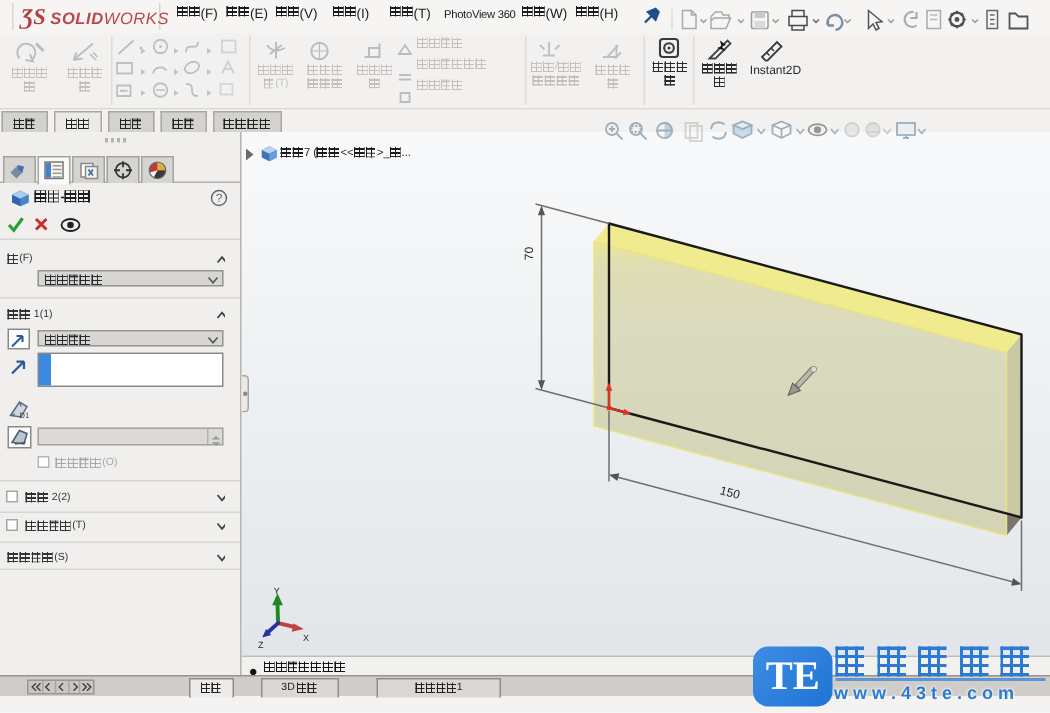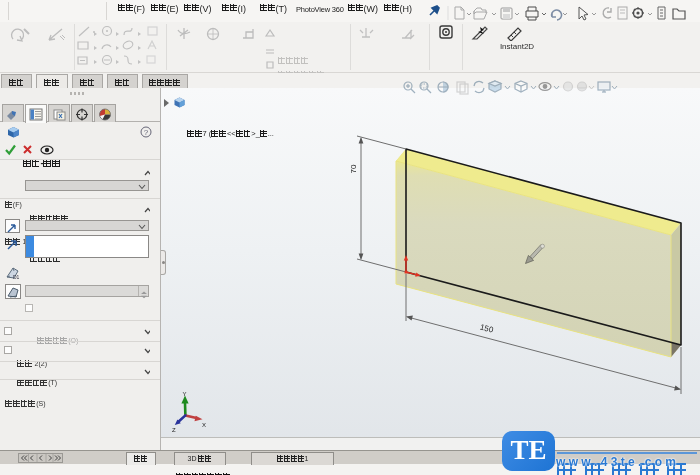--- a/index.html
+++ b/index.html
@@ -7,21 +7,21 @@
 #app *{box-sizing:border-box;}
 .abs{position:absolute;}
 
 .hz{display:inline-block;vertical-align:top;
  background:
   repeating-linear-gradient(0deg,currentColor 0 .9px,transparent .9px 2.6px),
   repeating-linear-gradient(90deg,currentColor 0 .9px,transparent .9px 3.4px);
  width:7.5px;height:8px;margin-right:1.2px;}
 .hz.s7{width:6.8px;height:7px;margin-right:1px;}
 .hz.s6{width:6px;height:6.5px;margin-right:1px;}
-.hzrow{line-height:1;white-space:nowrap;margin-top:32px;}
+.hzrow{line-height:1;white-space:nowrap;}
 
 #menubar{position:absolute;left:0;top:0;width:700px;height:22px;background:#f6f5f3;}
 .mi{position:absolute;top:4px;font-size:9px;color:#1c1c1c;letter-spacing:0px;white-space:nowrap;}
 #logo{position:absolute;left:14px;top:4px;color:#b8474b;font-size:11px;white-space:nowrap;font-style:italic;}
 
 #ribbon{position:absolute;left:0;top:22px;width:700px;height:51px;background:#f2f1ef;
  border-bottom:1px solid #d9d7d4;font-size:7px;color:#c2c1bf;}
 .rsep{position:absolute;top:2px;width:1px;height:46px;background:#dddcda;}
 .rlab{position:absolute;text-align:center;line-height:1.25;}
 .dk{color:#2b2b2b;}
@@ -62,20 +62,21 @@
   repeating-linear-gradient(90deg,currentColor 0 2px,transparent 2px 6.4px);}
 #wm-url{left:556px;top:455px;font-size:12px;font-weight:bold;color:#2a79d2;white-space:nowrap;
  text-shadow:0 0 2px #fff,0 0 2px #fff;}
 .seg{font-size:7.5px;color:#1c1c1c;vertical-align:top;line-height:7px;}
 </style></head>
 <body>
 <div id="app">
   <div id="menubar">
     <div class="abs" style="left:8px;top:2px;width:1px;height:18px;background:#d8d6d3"></div>
       <div class="abs" style="left:106px;top:2px;width:1px;height:18px;background:#d8d6d3"></div>
+    <div id="logo"><span style="font-weight:bold;font-style:italic;font-size:15px;font-family:'Liberation Serif',serif;color:#b23c42">ƷS</span> <span style="font-weight:bold;letter-spacing:.4px">SOLID</span><span style="letter-spacing:.4px">WORKS</span></div>
     <div class="mi" style="left:118px"><i class="hz s7"></i><i class="hz s7"></i>(F)</div>
     <div class="mi" style="left:151px"><i class="hz s7"></i><i class="hz s7"></i>(E)</div>
     <div class="mi" style="left:184px"><i class="hz s7"></i><i class="hz s7"></i>(V)</div>
     <div class="mi" style="left:222px"><i class="hz s7"></i><i class="hz s7"></i>(I)</div>
     <div class="mi" style="left:260px"><i class="hz s7"></i><i class="hz s7"></i>(T)</div>
     <div class="mi" style="left:296px;font-size:7.5px;top:5px;letter-spacing:-0.2px">PhotoView 360</div>
     <div class="mi" style="left:348px"><i class="hz s7"></i><i class="hz s7"></i>(W)</div>
     <div class="mi" style="left:384px"><i class="hz s7"></i><i class="hz s7"></i>(H)</div>
     <svg class="abs" style="left:427px;top:4px" width="14" height="14">
         <path d="M3,11 L7,7 M6,3 l5,5 M5,4 l5,-2 2,2 -2,5 z" stroke="#1d4f8a" stroke-width="1.6" fill="#1d4f8a"></path>

